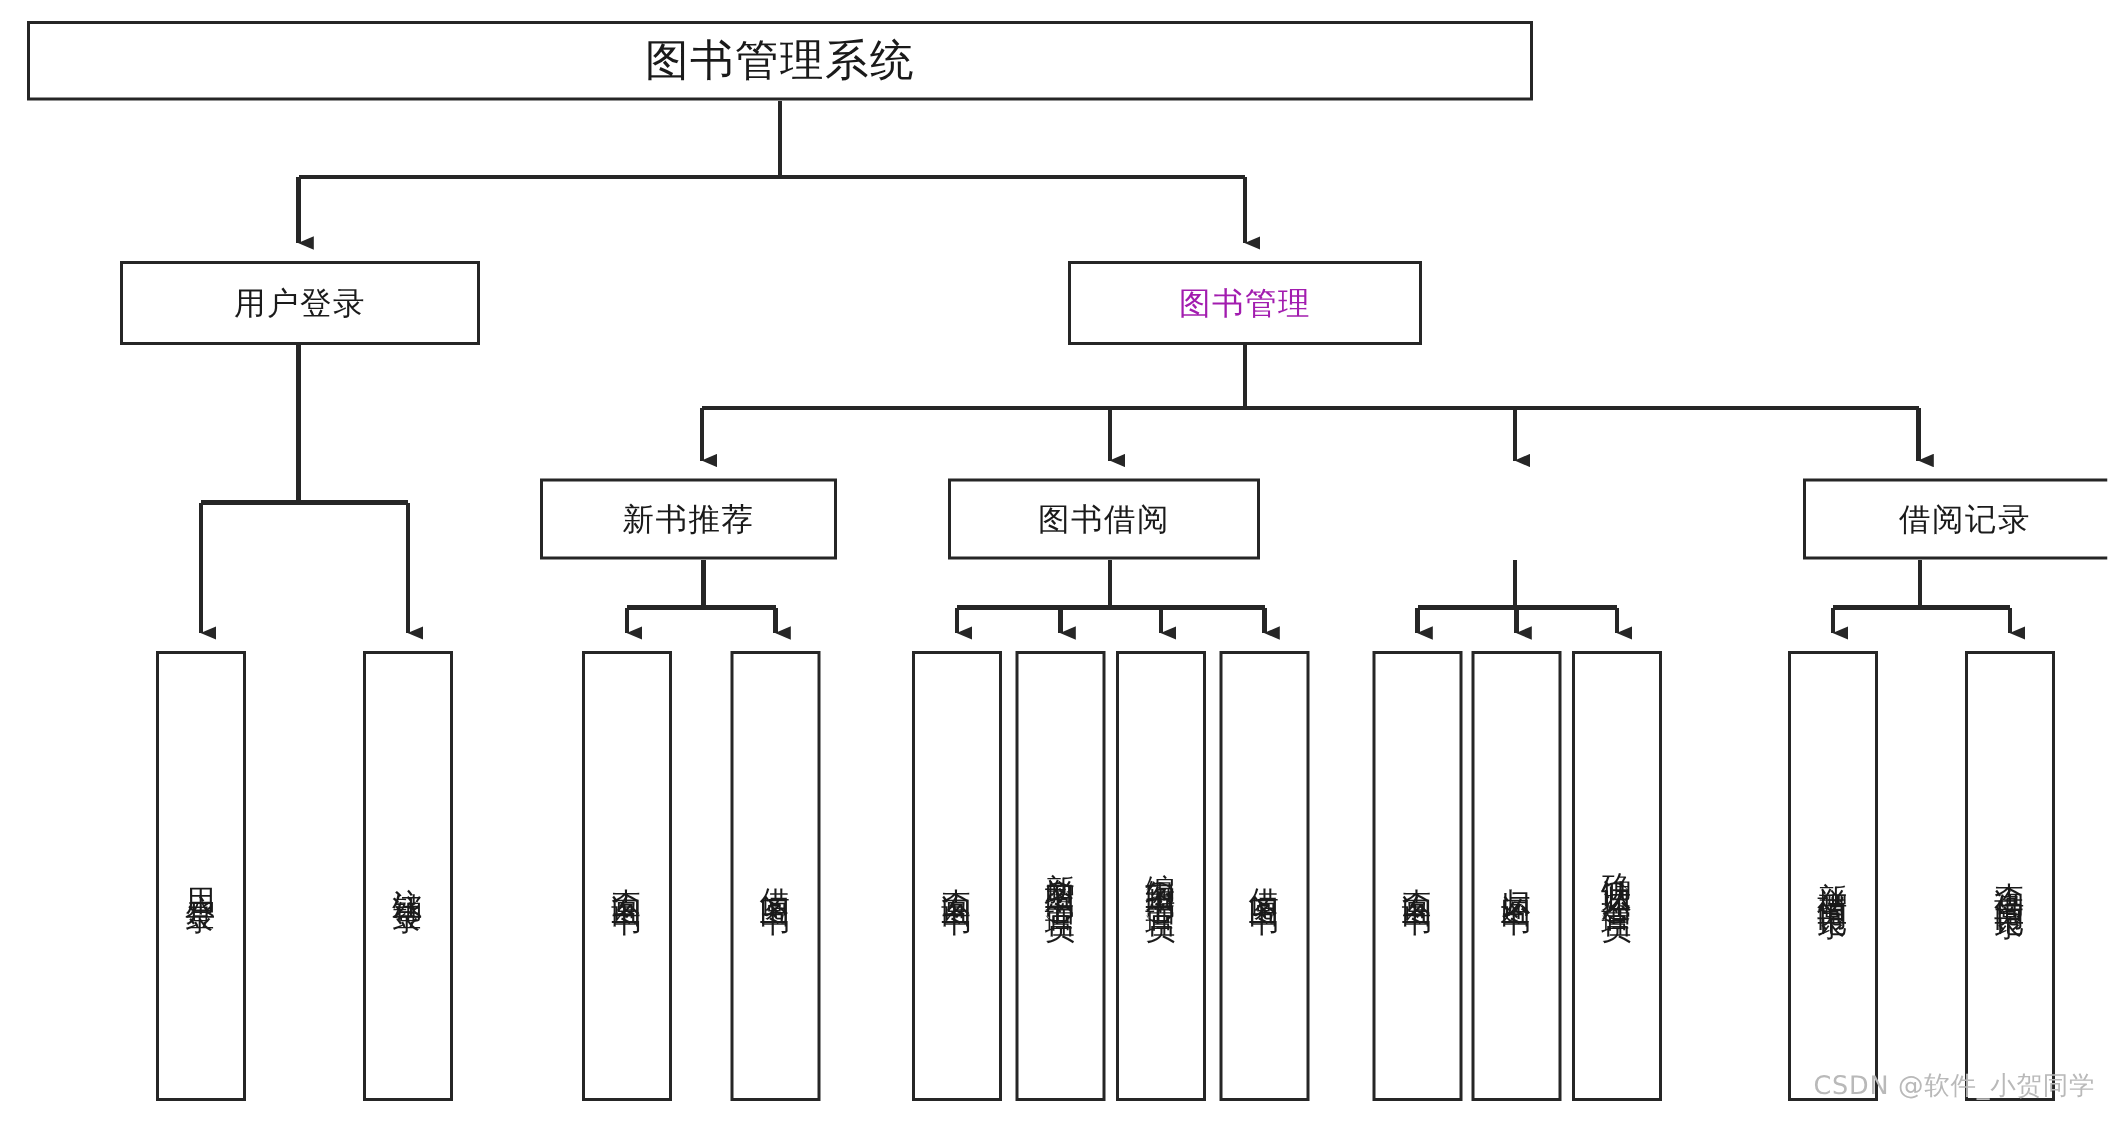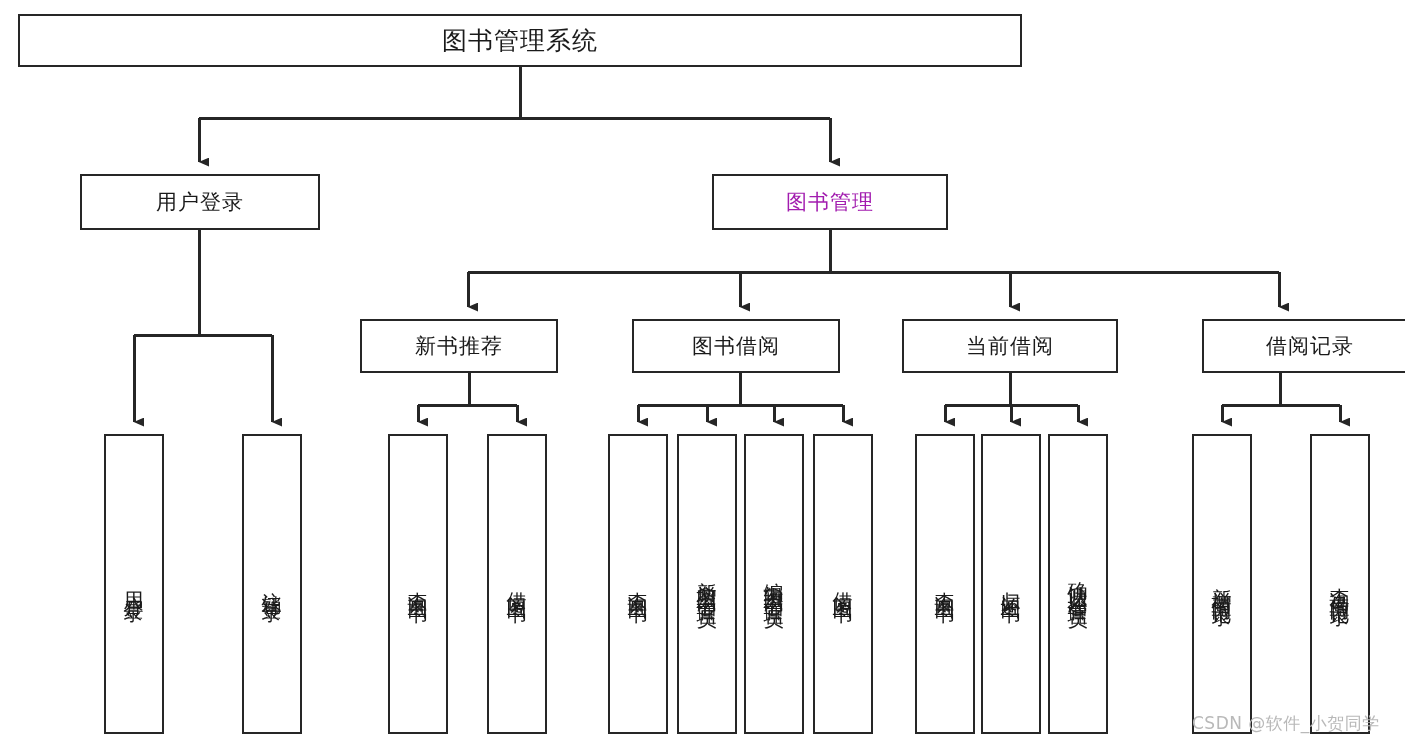--- a/index.html
+++ b/index.html
@@ -32,21 +32,21 @@
     background: #ffffff;
     display: flex;
     align-items: center;
     justify-content: center;
     color: #1a1a1a;
     font-size: 21px;
     line-height: 1.25;
     letter-spacing: 1px;
     z-index: 2;
   }
-  .node.level-1 { font-size: 25px; }
+  .node.level-1 { font-size: 29px; }
   .node.level-2 { font-size: 21px; }
   .node.level-3 { font-size: 21px; }
   .node.leaf {
     writing-mode: vertical-rl;
     text-orientation: upright;
     font-size: 20px;
     letter-spacing: 4px;
     padding: 4px 0;
     line-height: 1.0;
     white-space: nowrap;
@@ -54,20 +54,21 @@
   .watermark {
     position: absolute;
     left: 1192px;
     top: 712px;
     font-size: 17px;
     color: #b9b9b9;
     letter-spacing: 0.5px;
     z-index: 3;
     white-space: nowrap;
     font-family: "DejaVu Sans", "Liberation Sans", sans-serif;
+    padding-left: 17px;
   }
 </style>
 </head>
 <body>
 
 <div id="diagram-root">
 
   <svg id="diagram-svg" viewBox="0 0 1405 747" xmlns="http://www.w3.org/2000/svg">
     <defs>
       <marker id="arrowhead" markerWidth="9" markerHeight="11" refX="4.5" refY="10.2" orient="auto" markerUnits="userSpaceOnUse">
@@ -121,21 +122,20 @@
     </g>
   </svg>
 
   <div class="node level-1" style="left: 18px; top: 14px; width: 1004px; height: 53px; border-color: rgb(38, 38, 38); background: rgb(255, 255, 255); color: rgb(26, 26, 26);">图书管理系统</div>
 
   <div class="node level-2" style="left: 80px; top: 174px; width: 240px; height: 56px; border-color: rgb(38, 38, 38); background: rgb(255, 255, 255); color: rgb(26, 26, 26);">用户登录</div>
   <div class="node level-2" style="left: 712px; top: 174px; width: 236px; height: 56px; border-color: rgb(38, 38, 38); background: rgb(255, 255, 255); color: #a21caf;">图书管理</div>
 
   <div class="node level-3" style="left: 360px; top: 319px; width: 198px; height: 54px; border-color: rgb(38, 38, 38); background: rgb(255, 255, 255); color: rgb(26, 26, 26);">新书推荐</div>
   <div class="node level-3" style="left: 632px; top: 319px; width: 208px; height: 54px; border-color: rgb(38, 38, 38); background: rgb(255, 255, 255); color: rgb(26, 26, 26);">图书借阅</div>
-  <div class="node level-3" style="left: 902px; top: 319px; width: 216px; height: 54px; border-color: rgb(38, 38, 38); background: rgb(255, 255, 255); color: rgb(26, 26, 26);">当前借阅</div>
   <div class="node level-3" style="left: 1172px; top: 319px; width: 216px; height: 54px; border-color: rgb(38, 38, 38); background: rgb(255, 255, 255); color: rgb(26, 26, 26); margin-left: 30px;">借阅记录</div>
 
   <div class="node leaf" style="left: 104px; top: 434px; width: 60px; height: 300px; border-color: rgb(38, 38, 38); background: rgb(255, 255, 255); color: rgb(26, 26, 26);">用户登录</div>
   <div class="node leaf" style="left: 242px; top: 434px; width: 60px; height: 300px; border-color: rgb(38, 38, 38); background: rgb(255, 255, 255); color: rgb(26, 26, 26);">注销登录</div>
   <div class="node leaf" style="left: 388px; top: 434px; width: 60px; height: 300px; border-color: rgb(38, 38, 38); background: rgb(255, 255, 255); color: rgb(26, 26, 26);">查询图书</div>
   <div class="node leaf" style="left: 487px; top: 434px; width: 60px; height: 300px; border-color: rgb(38, 38, 38); background: rgb(255, 255, 255); color: rgb(26, 26, 26);">借阅图书</div>
   <div class="node leaf" style="left: 608px; top: 434px; width: 60px; height: 300px; border-color: rgb(38, 38, 38); background: rgb(255, 255, 255); color: rgb(26, 26, 26);">查询图书</div>
   <div class="node leaf" style="left: 677px; top: 434px; width: 60px; height: 300px; border-color: rgb(38, 38, 38); background: rgb(255, 255, 255); color: rgb(26, 26, 26);">新增图书（管理员）</div>
   <div class="node leaf" style="left: 744px; top: 434px; width: 60px; height: 300px; border-color: rgb(38, 38, 38); background: rgb(255, 255, 255); color: rgb(26, 26, 26);">编辑图书（管理员）</div>
   <div class="node leaf" style="left: 813px; top: 434px; width: 60px; height: 300px; border-color: rgb(38, 38, 38); background: rgb(255, 255, 255); color: rgb(26, 26, 26);">借阅图书</div>

